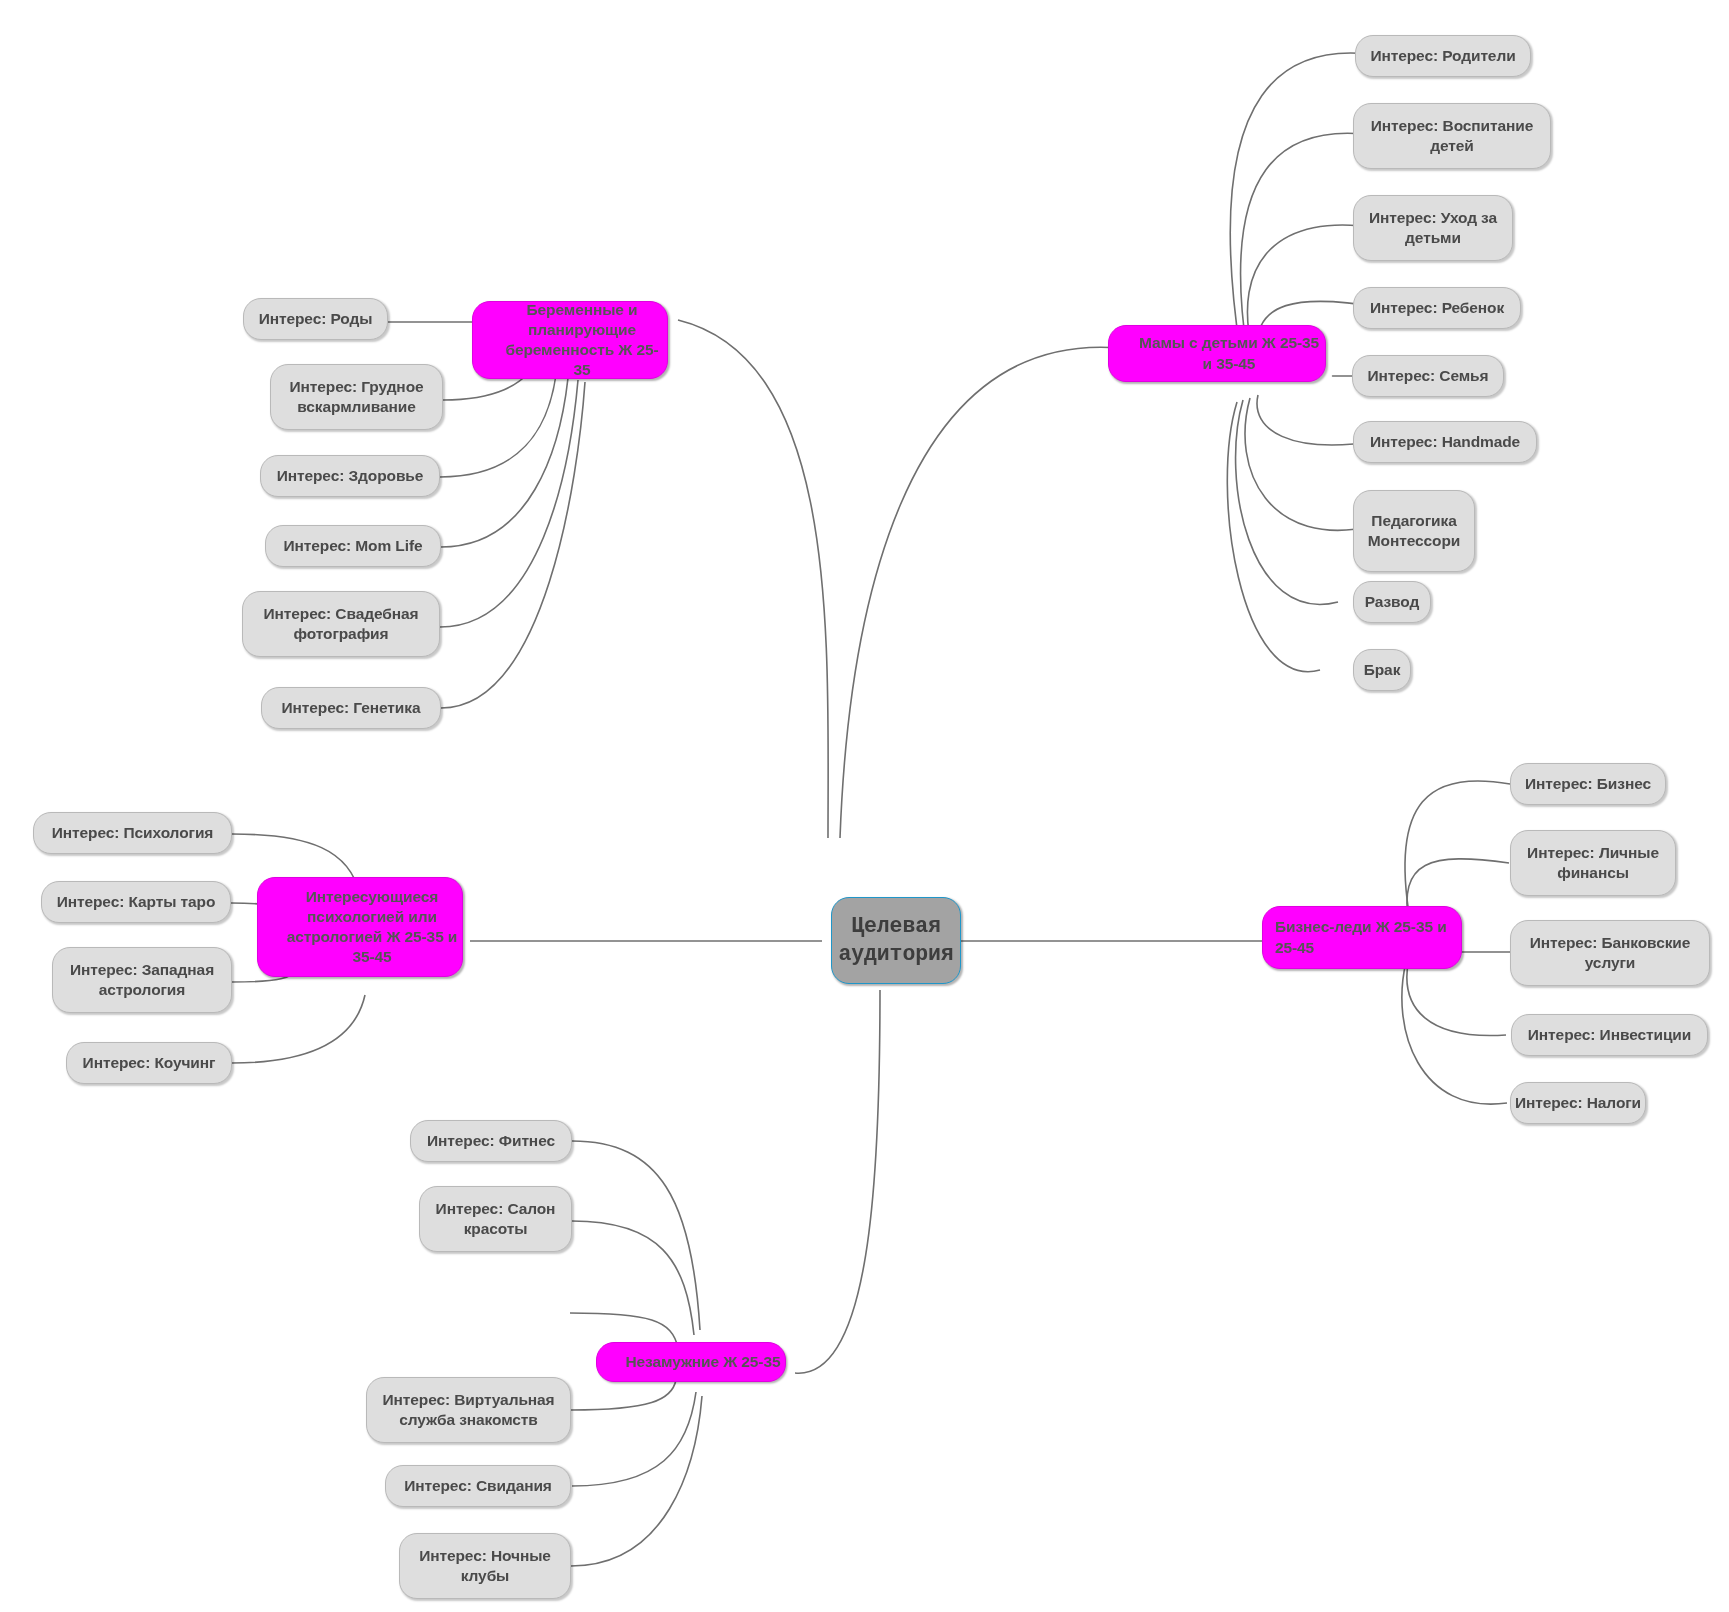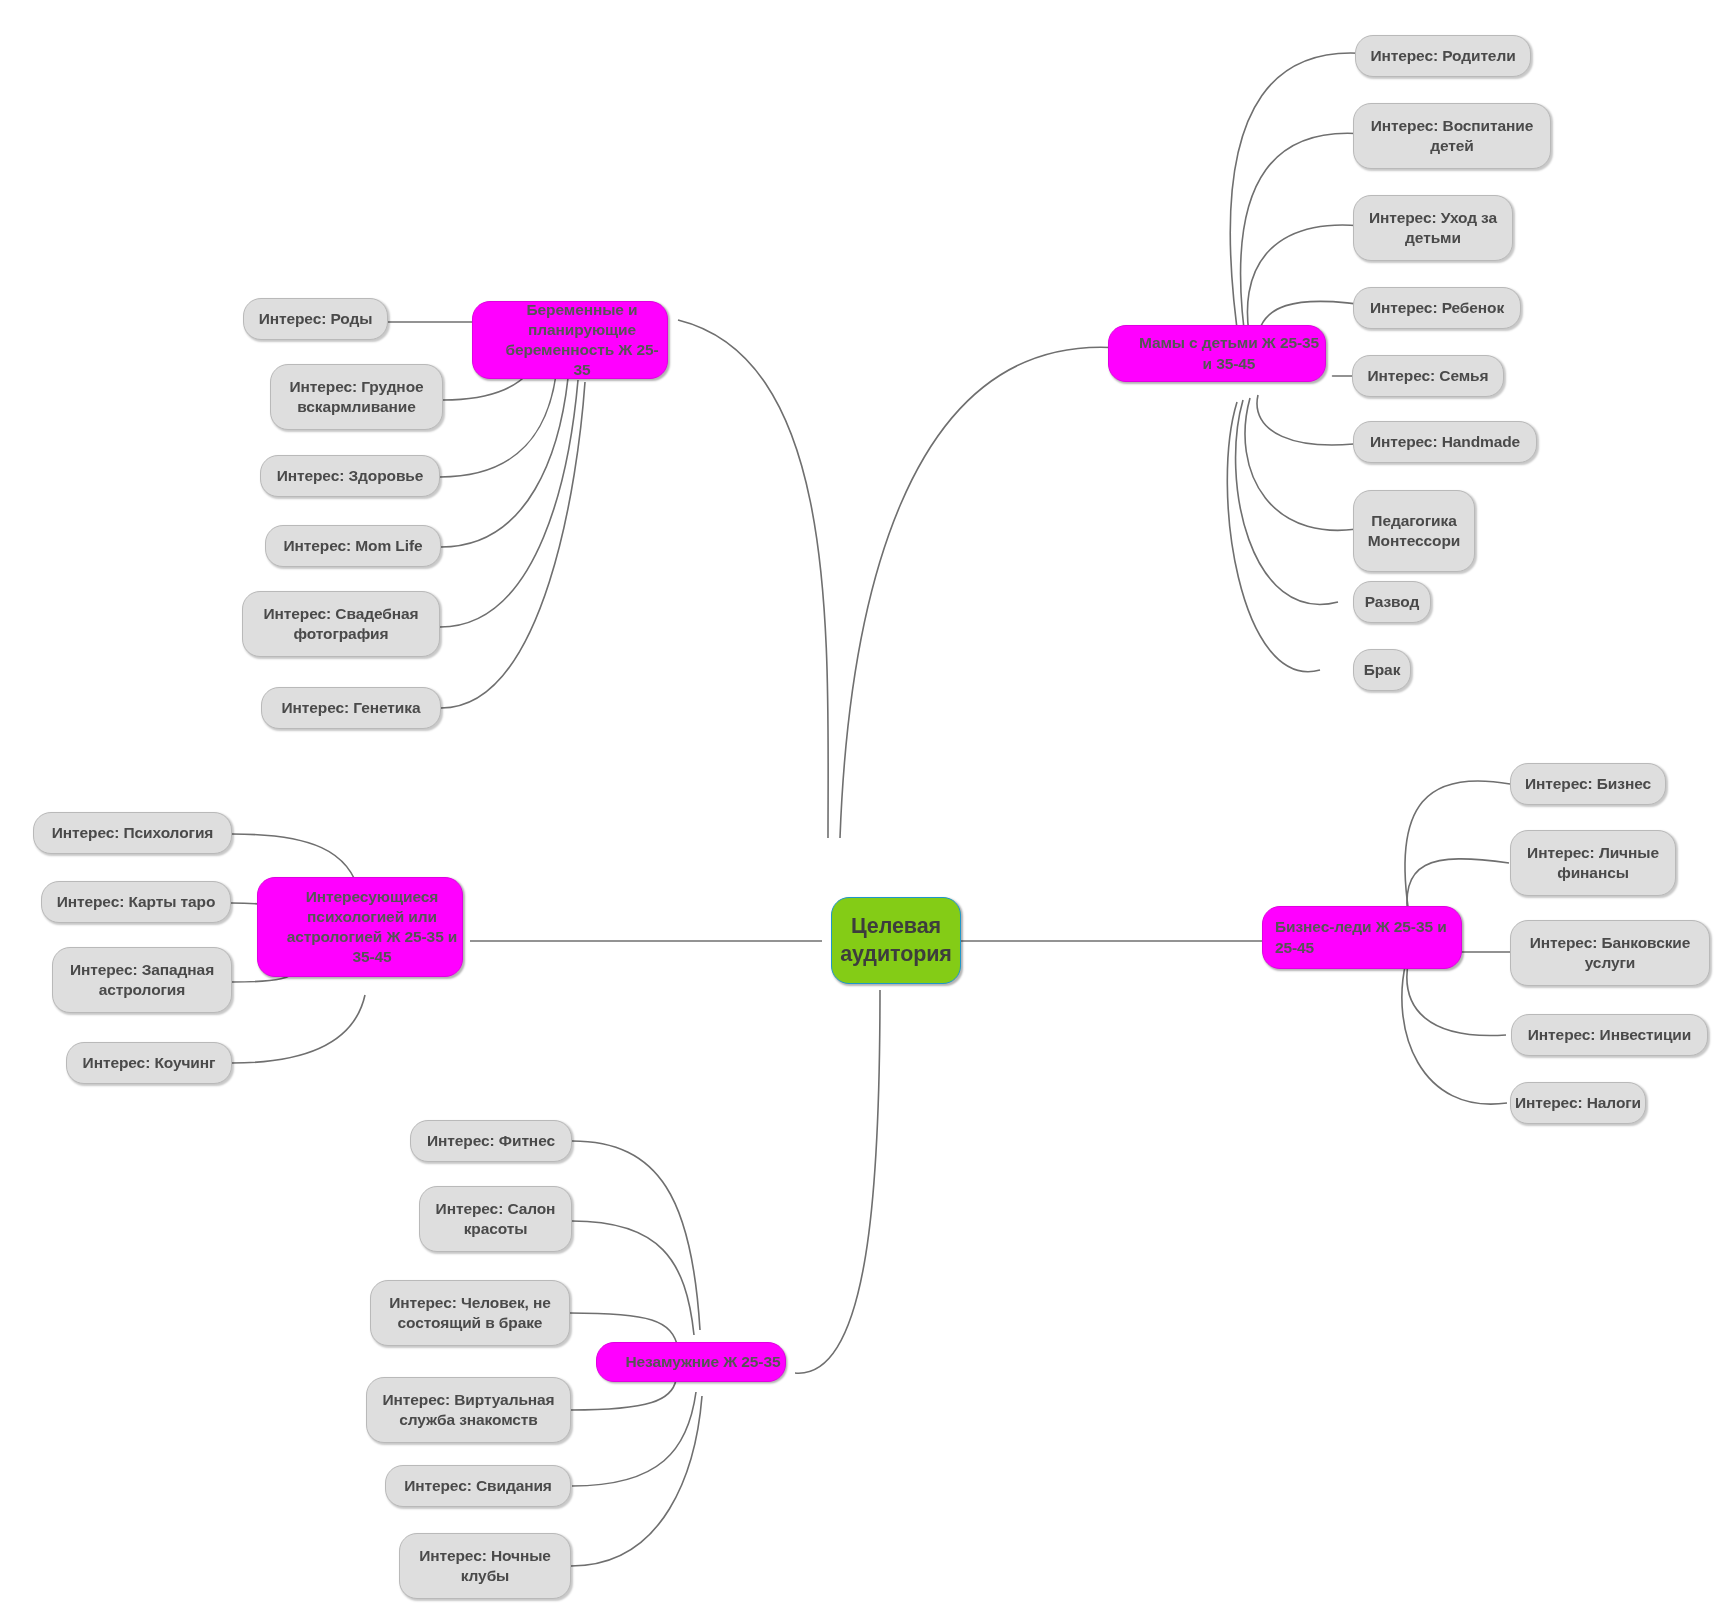--- a/index.html
+++ b/index.html
@@ -20,25 +20,26 @@
     text-align:center;
     border-radius:18px;
     font-weight:bold;
     line-height:1.30;
     letter-spacing:-0.1px;
     white-space:pre-line;
   }
 
   
   .root{
-    background:#84cc16;
+    background:#a3a3a3;
     border:1px solid #1f96c9;
     color:#3d3d3d;
     font-size:21.5px;
     box-shadow:1.5px 1.5px 2px rgba(0,0,0,0.30);
+    font-family:Liberation Mono, monospace;
   }
 
   
   .branch{
     background:#ff00ff;
     border:1px solid #e000e0;
     color:#555555;
     font-size:15.5px;
     box-shadow:1.5px 1.5px 2px rgba(0,0,0,0.30);
     padding-left:24px;
@@ -159,21 +160,19 @@
   <div class="node leaf" style="left:1510px;top:920px;width:200px;height:66px;">Интерес: Банковские
 услуги</div>
   <div class="node leaf" style="left:1511px;top:1014px;width:197px;height:42px;">Интерес: Инвестиции</div>
   <div class="node leaf" style="left:1510px;top:1082px;width:136px;height:42px;">Интерес: Налоги</div>
 
   <div class="node branch" style="left:596px;top:1342px;width:190px;height:40px;">Незамужние Ж 25-35</div>
 
   <div class="node leaf" style="left:410px;top:1120px;width:162px;height:42px;">Интерес: Фитнес</div>
   <div class="node leaf" style="left:419px;top:1186px;width:153px;height:66px;">Интерес: Салон
 красоты</div>
-  <div class="node leaf" style="left:370px;top:1280px;width:200px;height:66px;">Интерес: Человек, не
-состоящий в браке</div>
   <div class="node leaf" style="left:366px;top:1377px;width:205px;height:66px;">Интерес: Виртуальная
 служба знакомств</div>
   <div class="node leaf" style="left:385px;top:1465px;width:186px;height:42px;">Интерес: Свидания</div>
   <div class="node leaf" style="left:399px;top:1533px;width:172px;height:66px;">Интерес: Ночные
 клубы</div>
 
 </div>
 
 </body></html>

